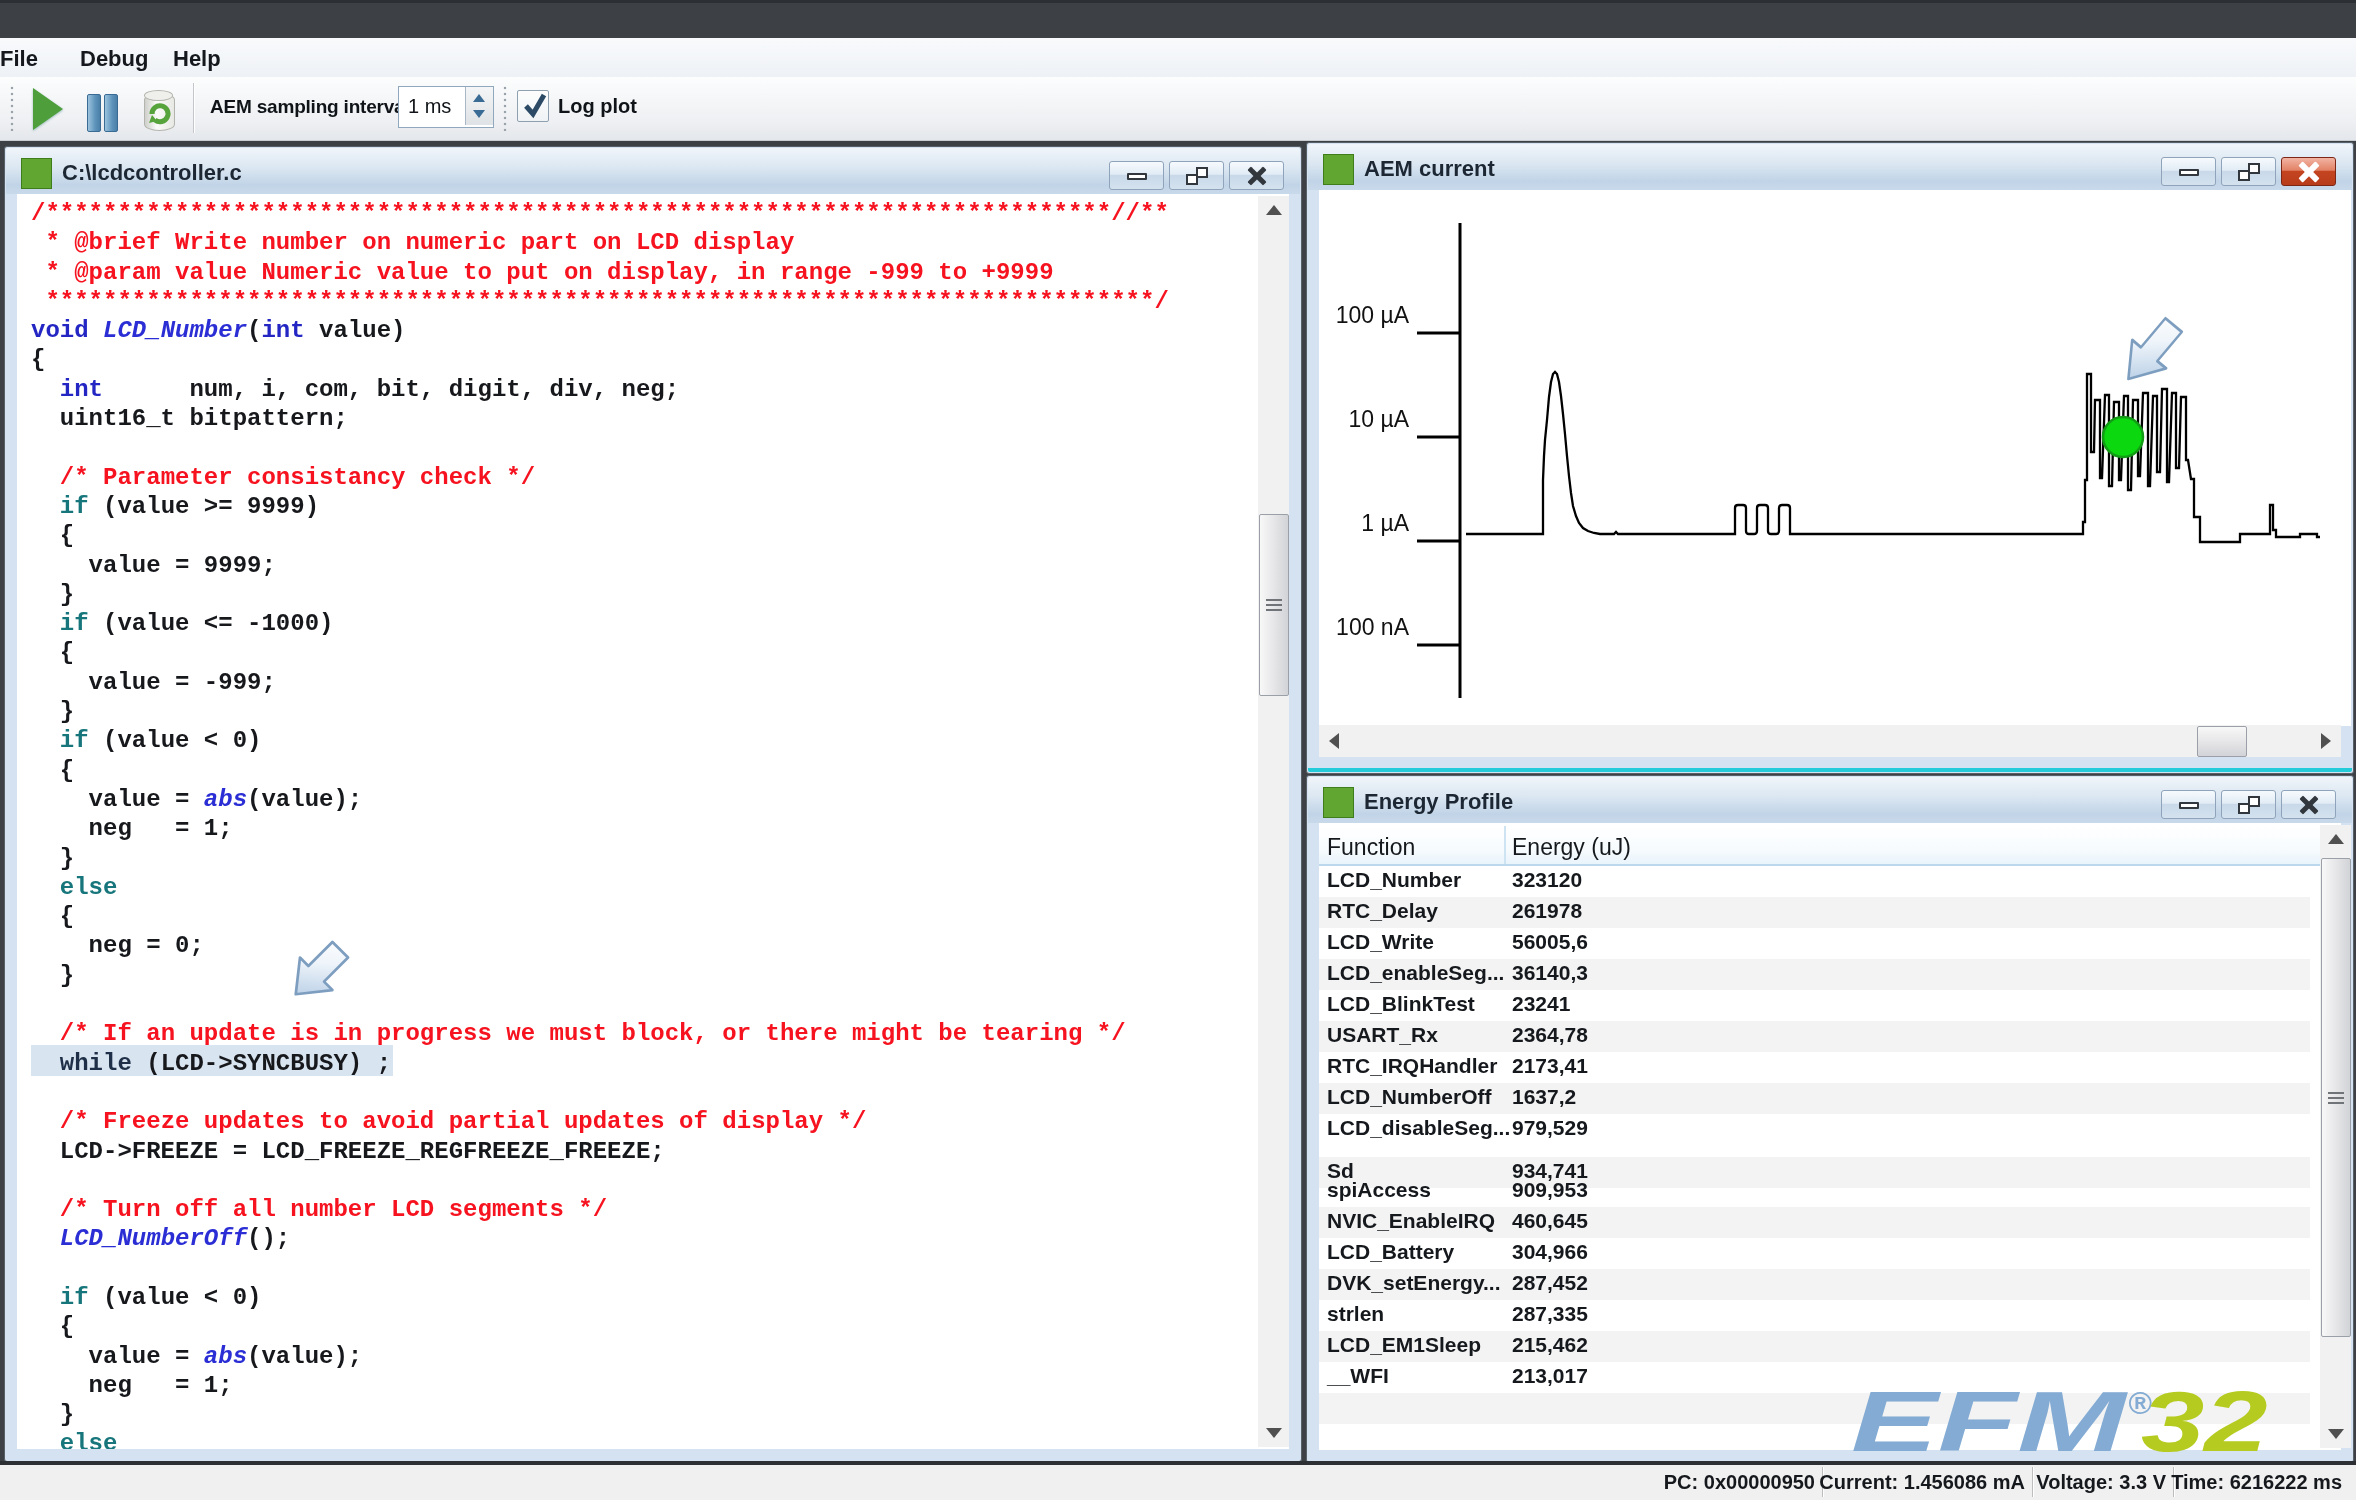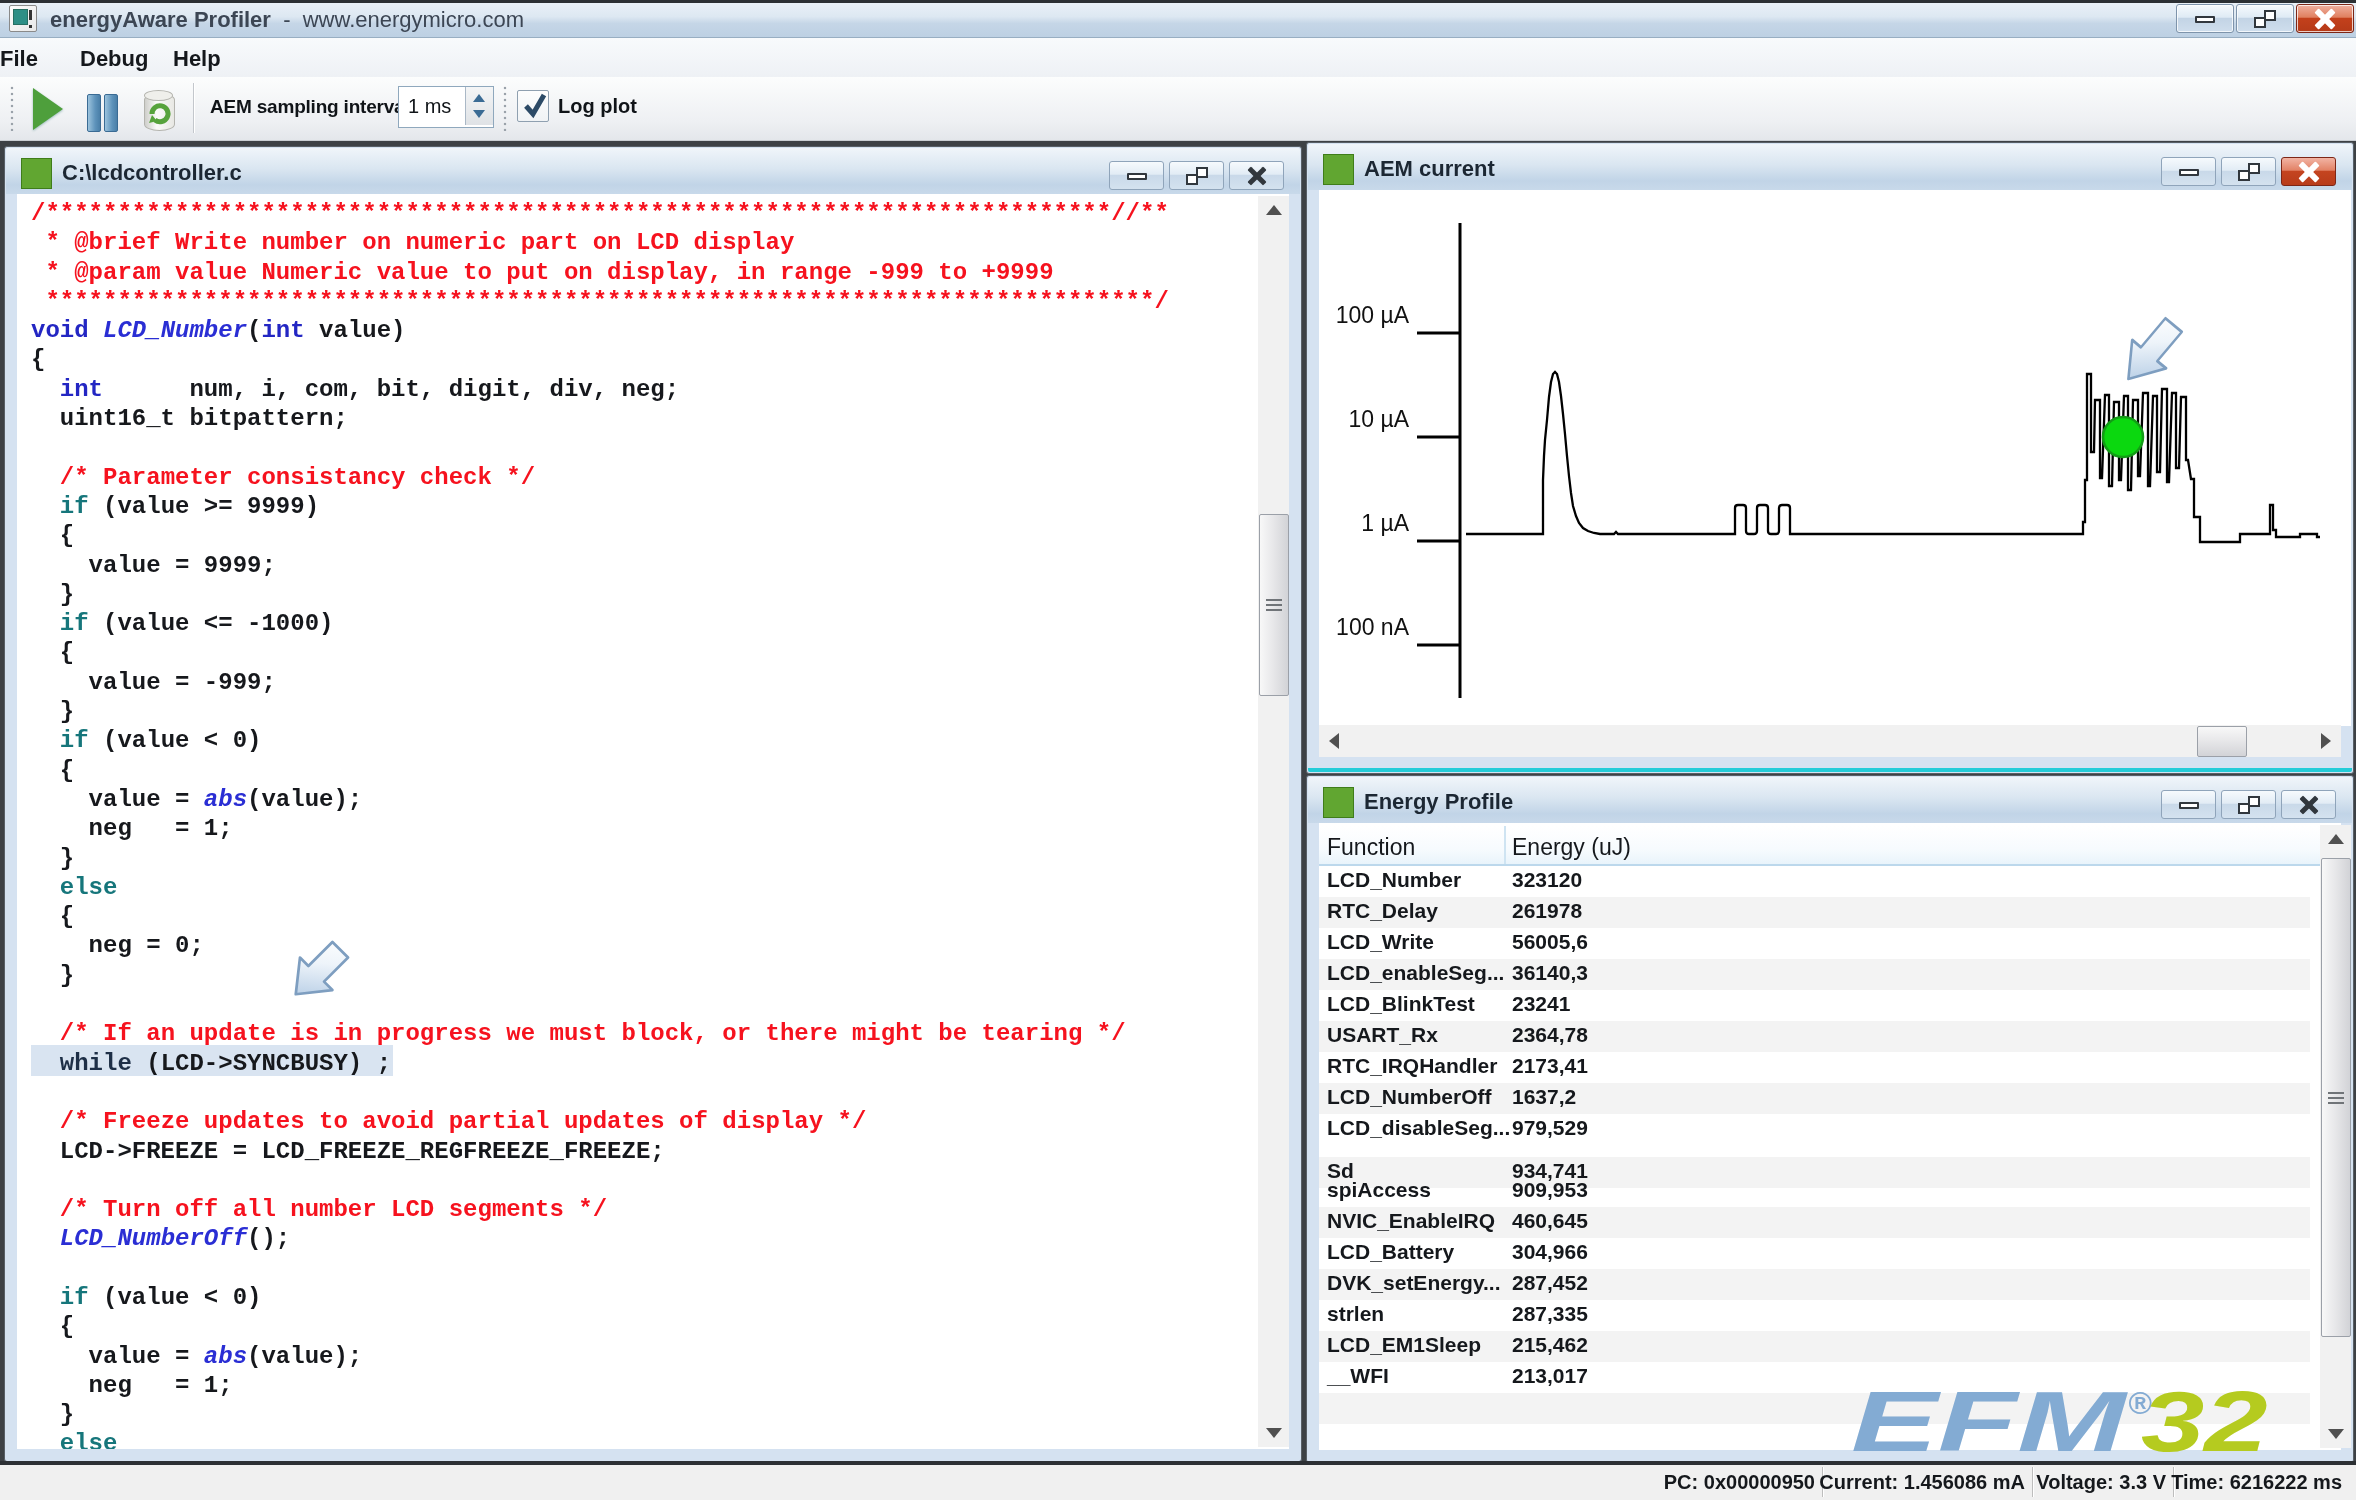--- a/index.html
+++ b/index.html
@@ -91,40 +91,20 @@
 #efmlogo .n32{position:absolute;left:290px;top:0;font-size:85px;color:#b5cb1f;transform:scaleX(1.34);transform-origin:0 0;}
 
 #statusedge{position:absolute;left:0;top:1461px;width:2356px;height:4px;background:#2c3034;}
 #statusbar{position:absolute;left:0;top:1465px;width:2356px;height:35px;background:#f0f0f0;}
 .sseg{position:absolute;top:6px;font-size:20px;color:#15181c;font-weight:600;white-space:pre;}
 .sdiv{position:absolute;top:2px;width:1px;height:30px;background:#bdbdbd;border-right:1px solid #fff;}
 </style></head>
 <body>
 <div id="app">
 <div id="topedge"></div>
-<div id="titlebar">
-  <div id="appicon">
-        <div class="s1"></div>
-        <div class="s2"></div>
-        <div class="s3"></div>
-      </div>
-  <div id="apptitle">energyAware Profiler&nbsp; <span class="dim">-&nbsp; www.energymicro.com</span></div>
-  <div class="wbtn" style="left:2176px;top:1px;width:56px;">
-        <div class="glyph-min"></div>
-      </div>
-  <div class="wbtn" style="left:2236px;top:1px;width:56px;">
-        <div class="glyph-rest">
-          <div class="b"></div>
-          <div class="a"></div>
-        </div>
-      </div>
-  <div class="wbtn red" style="left:2296px;top:1px;width:56px;">
-        <div class="glyph-x"></div>
-      </div>
-</div>
 <div id="menubar">
   <div class="mitem" style="left:0;">File</div>
   <div class="mitem" style="left:80px;">Debug</div>
   <div class="mitem" style="left:173px;">Help</div>
 </div>
 <div id="toolbar">
   <div class="grip" style="left:10px;"></div>
   <div id="play"></div>
   <div class="pbar" style="left:87px;"></div>
   <div class="pbar" style="left:104px;"></div>

